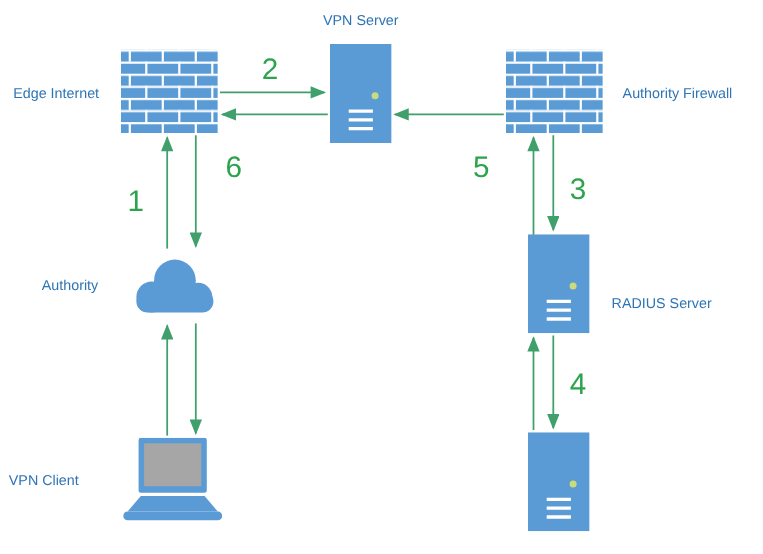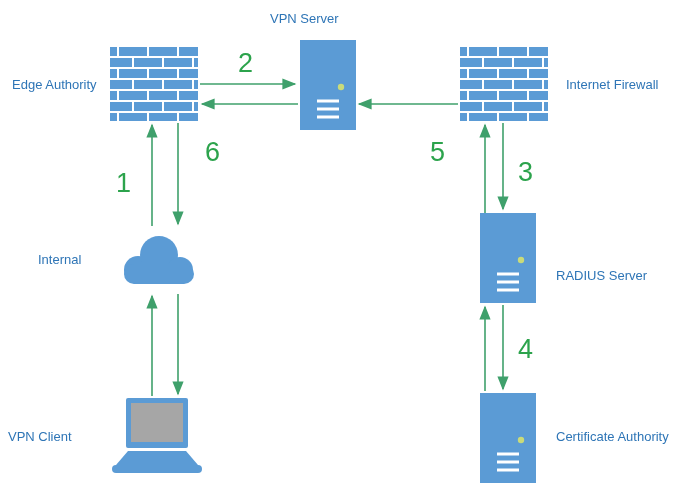--- a/index.html
+++ b/index.html
@@ -49,67 +49,66 @@
     <line x1="485" y1="215" x2="485" y2="125" marker-end="url(#arrowHead)"></line>
     <line x1="503" y1="305" x2="503" y2="389" marker-end="url(#arrowHead)"></line>
     <line x1="485" y1="391" x2="485" y2="307" marker-end="url(#arrowHead)"></line>
   </svg>
 
   <div class="icon" style="left:110px;top:45px">
     <svg width="88" height="76">
         <rect width="88" height="76" fill="url(#brickPattern)"></rect>
       </svg>
   </div>
-  <div class="node-label" style="left:12px;top:77px">Edge Authority</div>
+  <div class="node-label" style="left:12px;top:77px">Edge Internet</div>
 
   <div class="icon" style="left:300px;top:40px">
     <svg width="56" height="90">
       <rect width="56" height="90" style="fill:var(--node-blue)"></rect>
       <circle cx="41" cy="47" r="3.2" style="fill:var(--led-green)"></circle>
       <path d="M17 61 H39 M17 69 H39 M17 77 H39" stroke="#ffffff" stroke-width="3" fill="none"></path>
     </svg>
   </div>
-  <div class="node-label" style="left:270px;top:11px;width:116px;">VPN Server</div>
+  <div class="node-label" style="left:270px;top:11px;width:116px;text-align:center">VPN Server</div>
 
   <div class="icon" style="left:460px;top:45px">
     <svg width="88" height="76">
         <rect width="88" height="76" fill="url(#brickPattern)"></rect>
       </svg>
   </div>
-  <div class="node-label" style="left:566px;top:77px">Internet Firewall</div>
+  <div class="node-label" style="left:566px;top:77px">Authority Firewall</div>
 
   <div class="icon" style="left:116px;top:228px">
     <svg width="86" height="64">
       <g style="fill:var(--node-blue)">
         <circle cx="22" cy="42" r="14"></circle>
         <circle cx="43" cy="27" r="19"></circle>
         <circle cx="64" cy="42" r="13"></circle>
         <rect x="8" y="36" width="70" height="20" rx="10"></rect>
       </g>
     </svg>
   </div>
-  <div class="node-label" style="left:38px;top:252px">Internal</div>
+  <div class="node-label" style="left:38px;top:252px">Authority</div>
 
   <div class="icon" style="left:480px;top:213px">
     <svg width="56" height="90">
       <rect width="56" height="90" style="fill:var(--node-blue)"></rect>
       <circle cx="41" cy="47" r="3.2" style="fill:var(--led-green)"></circle>
       <path d="M17 61 H39 M17 69 H39 M17 77 H39" stroke="#ffffff" stroke-width="3" fill="none"></path>
     </svg>
   </div>
   <div class="node-label" style="left:556px;top:268px">RADIUS Server</div>
 
   <div class="icon" style="left:480px;top:393px">
     <svg width="56" height="90">
       <rect width="56" height="90" style="fill:var(--node-blue)"></rect>
       <circle cx="41" cy="47" r="3.2" style="fill:var(--led-green)"></circle>
       <path d="M17 61 H39 M17 69 H39 M17 77 H39" stroke="#ffffff" stroke-width="3" fill="none"></path>
     </svg>
   </div>
-  <div class="node-label" style="left:556px;top:429px">Certificate Authority</div>
 
   <div class="icon" style="left:112px;top:398px">
     <svg width="90" height="78">
       <g style="fill:var(--node-blue)">
         <rect x="14" y="0" width="62" height="50" rx="2"></rect>
         <path d="M16 53 L74 53 L86 67 L4 67 Z"></path>
         <rect x="0" y="67" width="90" height="8" rx="4"></rect>
       </g>
       <rect x="19" y="5" width="52" height="39" style="fill:var(--screen-gray)"></rect>
     </svg>

